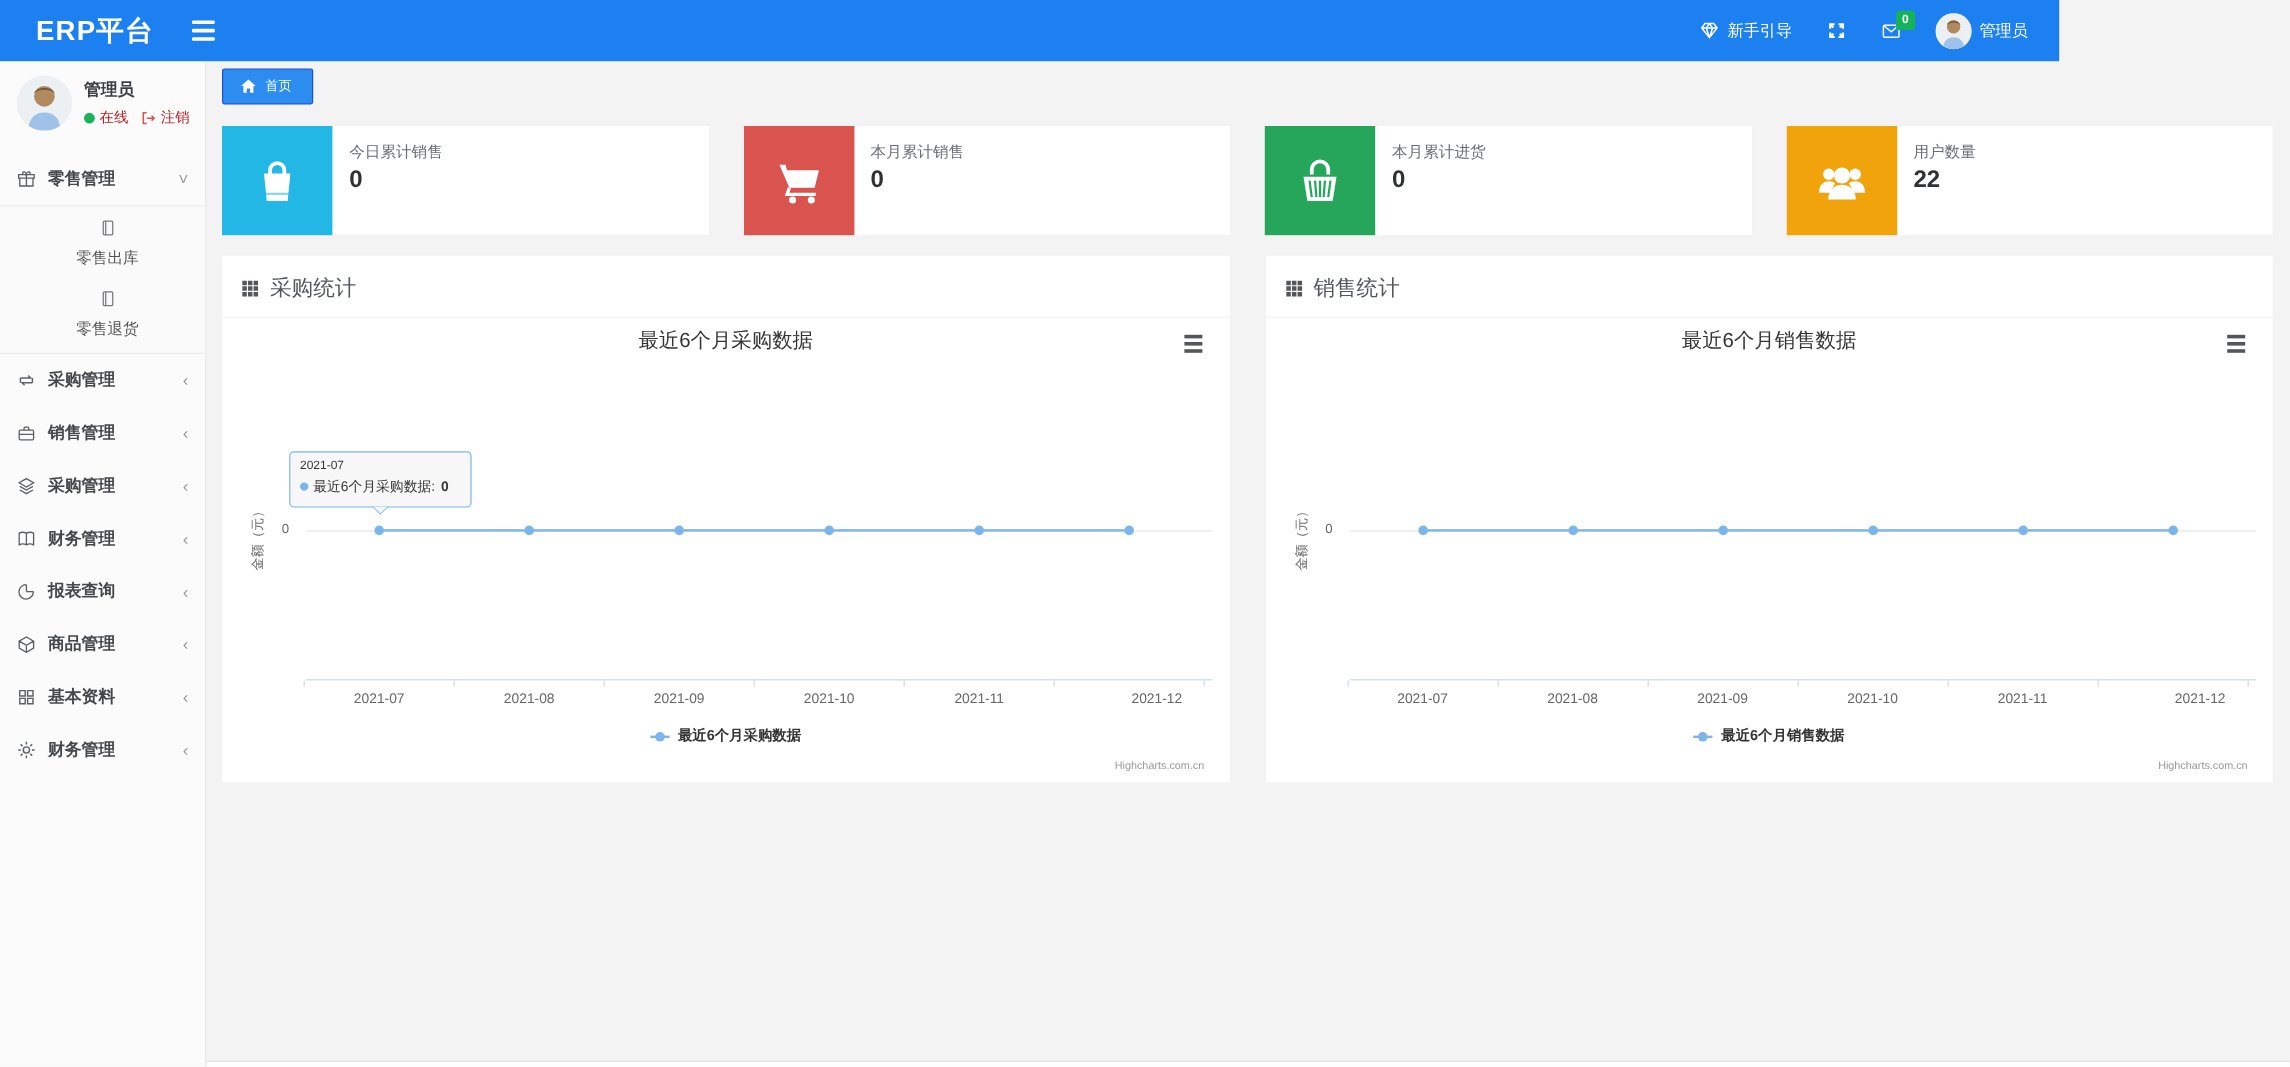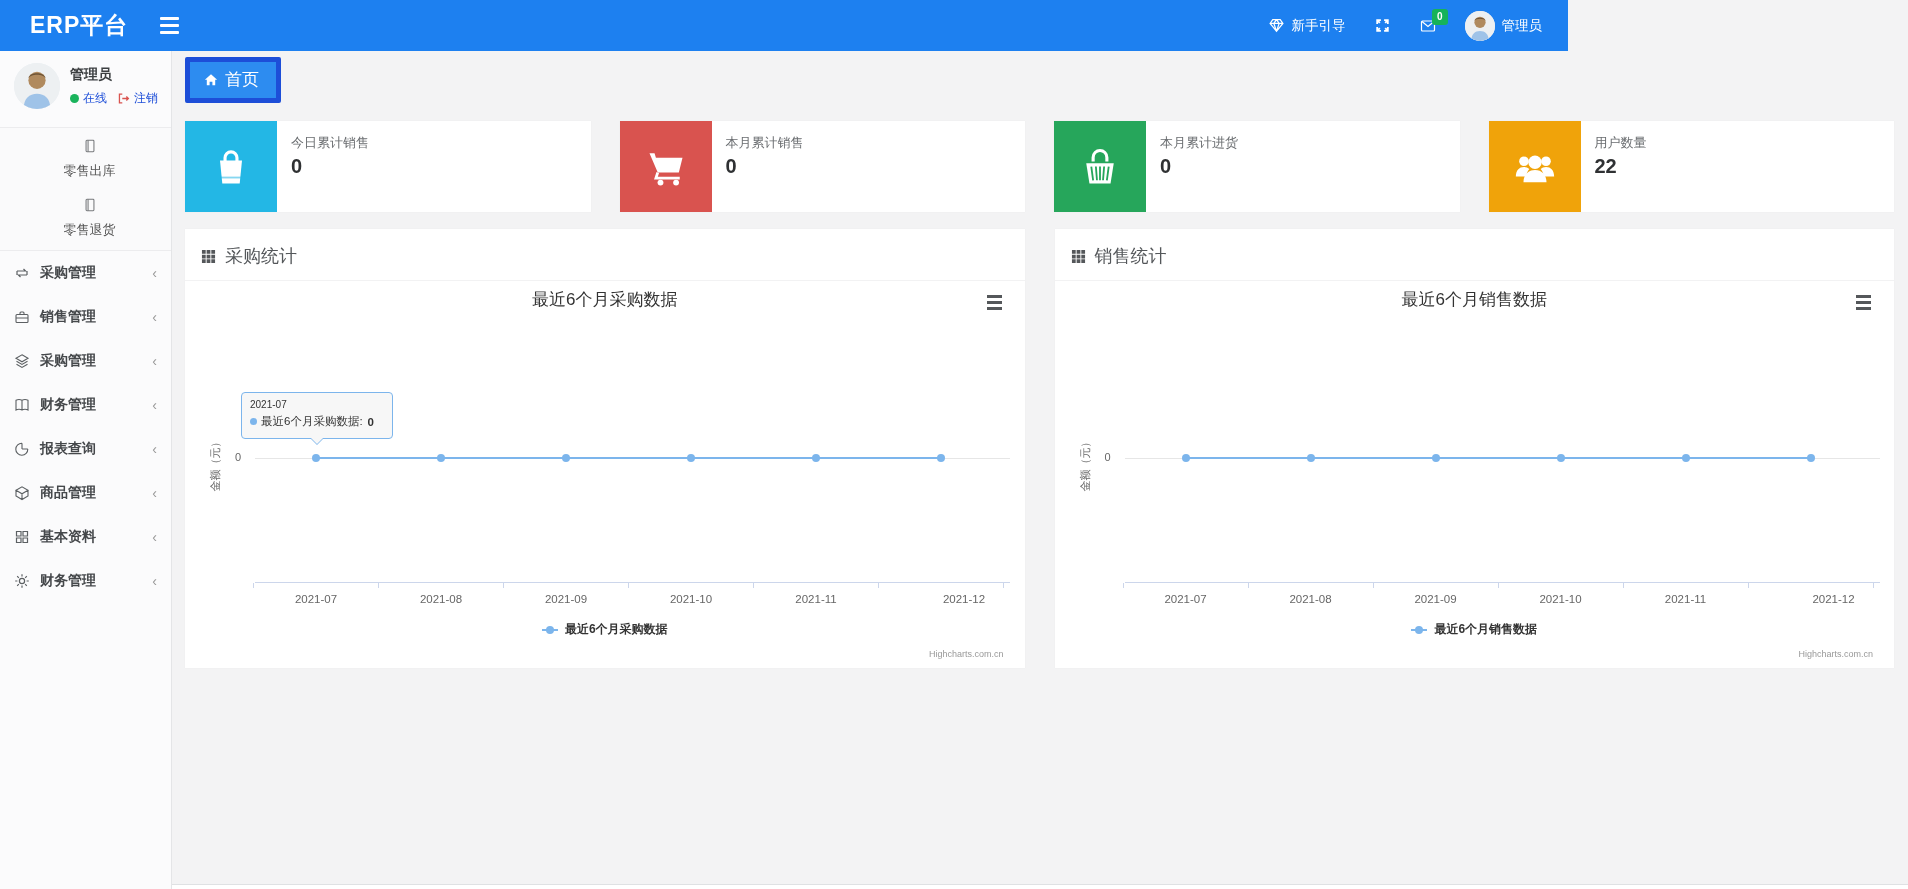--- a/index.html
+++ b/index.html
@@ -1,59 +1,59 @@
 <!DOCTYPE html>
 <html><head>
 <meta charset="utf-8">
 <style>
   * { margin:0; padding:0; box-sizing:border-box; }
   html,body { width:1908px; height:889px; overflow:hidden;
     font-family:"Liberation Sans","DejaVu Sans",sans-serif; background:#f3f3f4; color:#333; }
 
   
-  .navbar { position:absolute; top:0; left:0; width:1568px; height:51px;
+  .navbar { position:absolute; top:0; left:0; width:1716px; height:51px;
     background:#1d80f0; display:flex; align-items:center; color:#fff; z-index:30; }
   .brand { font-size:23px; font-weight:bold; padding-left:30px; letter-spacing:1px; }
   .nav-burger { margin-left:32px; cursor:pointer; display:flex; flex-direction:column; gap:4px; }
   .nav-burger i { display:block; width:19px; height:3px; background:#fff; border-radius:1px; }
   .nav-right { margin-left:auto; display:flex; align-items:center; gap:28px; padding-right:26px; font-size:13.5px; }
   .nav-item { display:flex; align-items:center; gap:7px; cursor:pointer; position:relative; }
   .nav-item svg { display:block; }
   .badge { position:absolute; top:-9px; right:-11px; background:#16b259; color:#fff;
     font-size:10px; line-height:1; padding:3px 5px; border-radius:3px; font-weight:bold; }
   .avatar { border-radius:50%; overflow:hidden; background:#e9eef3; display:block; }
   .avatar.sm { width:30px; height:30px; }
   .avatar.lg { width:46px; height:46px; }
 
   
   .sidebar { position:absolute; top:51px; left:0; bottom:0; width:172px;
     background:#fbfbfc; border-right:1px solid #e4e5e7; z-index:20; }
   .user-panel { display:flex; gap:10px; padding:12px 10px 10px 14px; align-items:center; }
   .user-name { font-size:14px; color:#3c3f41; font-weight:bold; margin-bottom:6px; }
-  .user-status { display:flex; align-items:center; gap:4px; font-size:12px; color:#1d4ed8; }
+  .user-status { display:flex; align-items:center; gap:4px; font-size:12px; color:#b91c1c; }
   .dot { width:9px; height:9px; border-radius:50%; background:#1ab35c; display:inline-block; }
   .user-status svg { margin-left:6px; }
   .menu { margin-top:8px; }
   .menu-item { display:flex; align-items:center; gap:10px; padding:13px 14px;
     font-size:14px; font-weight:bold; color:#45484b; cursor:pointer; position:relative; }
   .menu-item svg { color:#5c6063; flex:0 0 auto; }
   .chev { margin-left:auto; color:#999; font-size:14px; font-weight:normal; line-height:1; }
   .submenu { border-top:1px solid #ececee; border-bottom:1px solid #ececee; background:#fafafb; padding:2px 0; }
   .menu-sub { display:flex; align-items:center; gap:9px; padding:9px 14px 9px 22px;
     font-size:13px; color:#555; cursor:pointer;flex-direction:column; }
   .menu-sub svg { color:#77797c; }
 
   
   .content { position:absolute; top:51px; left:172px; right:0; bottom:5px;
     background:#f3f3f4; padding:6px 14px 0 13px; overflow:hidden; }
   .footer-strip { position:absolute; left:172px; right:0; bottom:0; height:5px;
     background:#ffffff; border-top:1px solid #dfe1e3; z-index:5; }
 
   .tab { display:inline-flex; align-items:center; gap:7px; background:#2d8cf0;
-    border:5px solid #1d4ed8; color:#fff; font-size:17px; padding:6px 17px 7px 14px;
+    border:1px solid #1d4ed8; color:#fff; font-size:11px; padding:6px 17px 7px 14px;
     border-radius:2px; cursor:pointer;justify-content:flex-end; }
 
   
   .cards { display:grid; grid-template-columns:repeat(4,1fr); gap:29px; margin-top:18px; }
   .card { background:#fff; height:91px; display:flex; box-shadow:0 0 1px rgba(0,0,0,.05); }
   .card-icon { width:92px; height:91px; flex:0 0 auto; display:flex; align-items:center; justify-content:center; }
   .ci-1 { background:#23b7e5; } .ci-2 { background:#d9534f; } .ci-3 { background:#26a65b; } .ci-4 { background:#f0a30a; }
   .card-body { padding:13px 14px; }
   .card-label { font-size:13px; color:#6a6d70; }
   .card-value { font-size:20px; font-weight:bold; color:#2f3133; margin-top:3px; }
@@ -167,20 +167,27 @@
         <span>在线</span>
         <svg width="13" height="13" viewBox="0 0 16 16" fill="none" stroke="#d9534f" stroke-width="1.6">
           <path d="M6.5 2.5H3v11h3.5 M6.5 8H14 M11.5 5.5 14 8l-2.5 2.5"></path>
         </svg>
         <span>注销</span>
       </div>
     </div>
   </div>
 
   <nav class="menu">
+    <div class="menu-item">
+      <svg width="16" height="16" viewBox="0 0 16 16" fill="none" stroke="currentColor" stroke-width="1.1">
+        <path d="M2.5 7.5h11V14h-11z M1.5 4.5h13v3h-13z M8 4.5V14 M8 4.5C8 2.4 5.4 1.3 4.9 2.9S6.5 4.8 8 4.5z M8 4.5c0-2.1 2.6-3.2 3.1-1.6S9.5 4.8 8 4.5z"></path>
+      </svg>
+      <span>零售管理</span>
+      <span class="chev">˅</span>
+    </div>
     <div class="submenu">
       <div class="menu-sub">
         <svg width="14" height="14" viewBox="0 0 16 16" fill="none" stroke="currentColor" stroke-width="1.2">
           <rect x="3.5" y="1.5" width="9" height="13" rx="1"></rect>
             <path d="M5.8 1.5v13"></path>
         </svg>
         <span>零售出库</span>
       </div>
       <div class="menu-sub">
         <svg width="14" height="14" viewBox="0 0 16 16" fill="none" stroke="currentColor" stroke-width="1.2">

